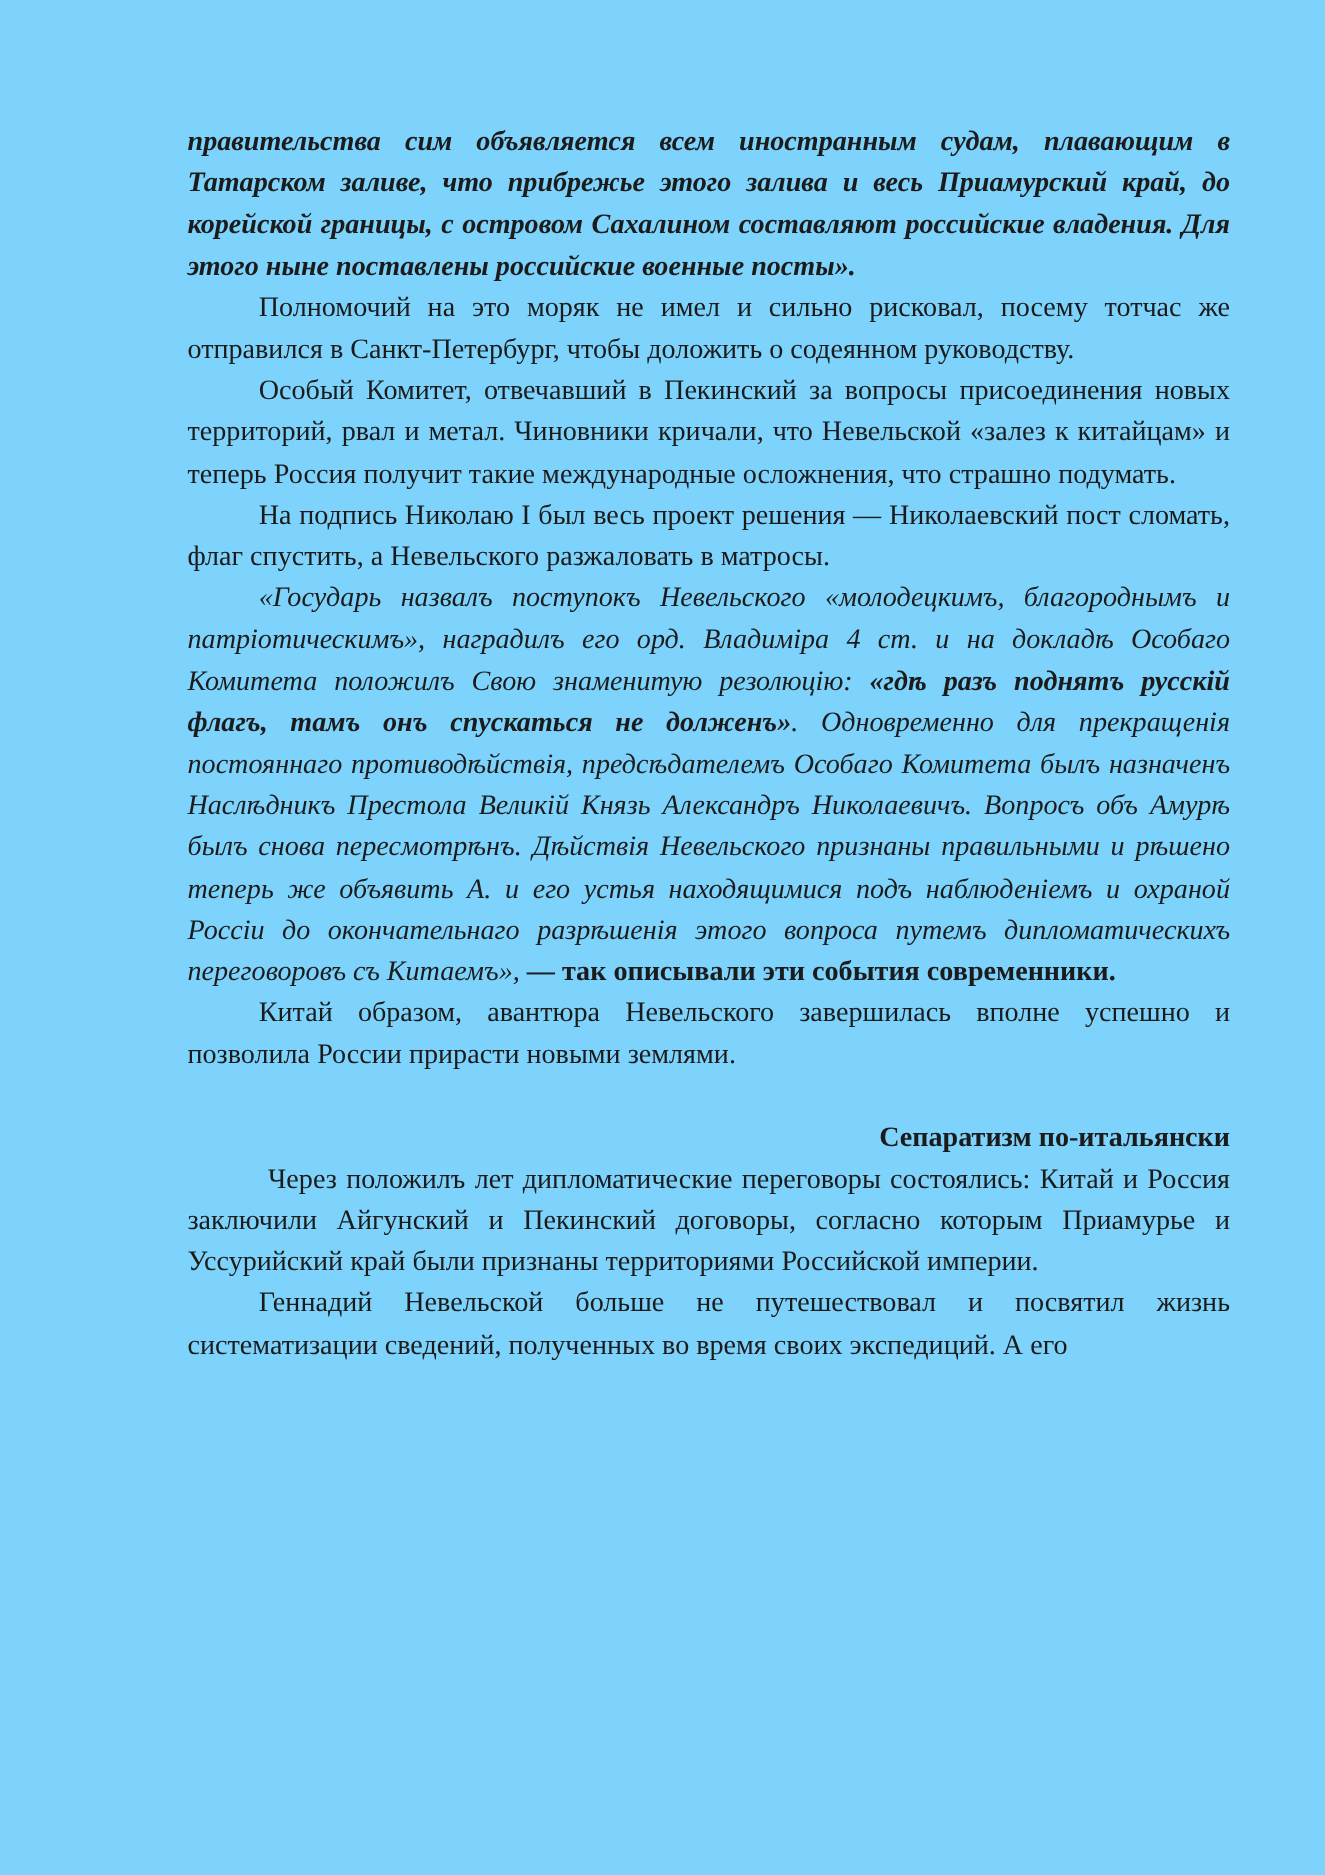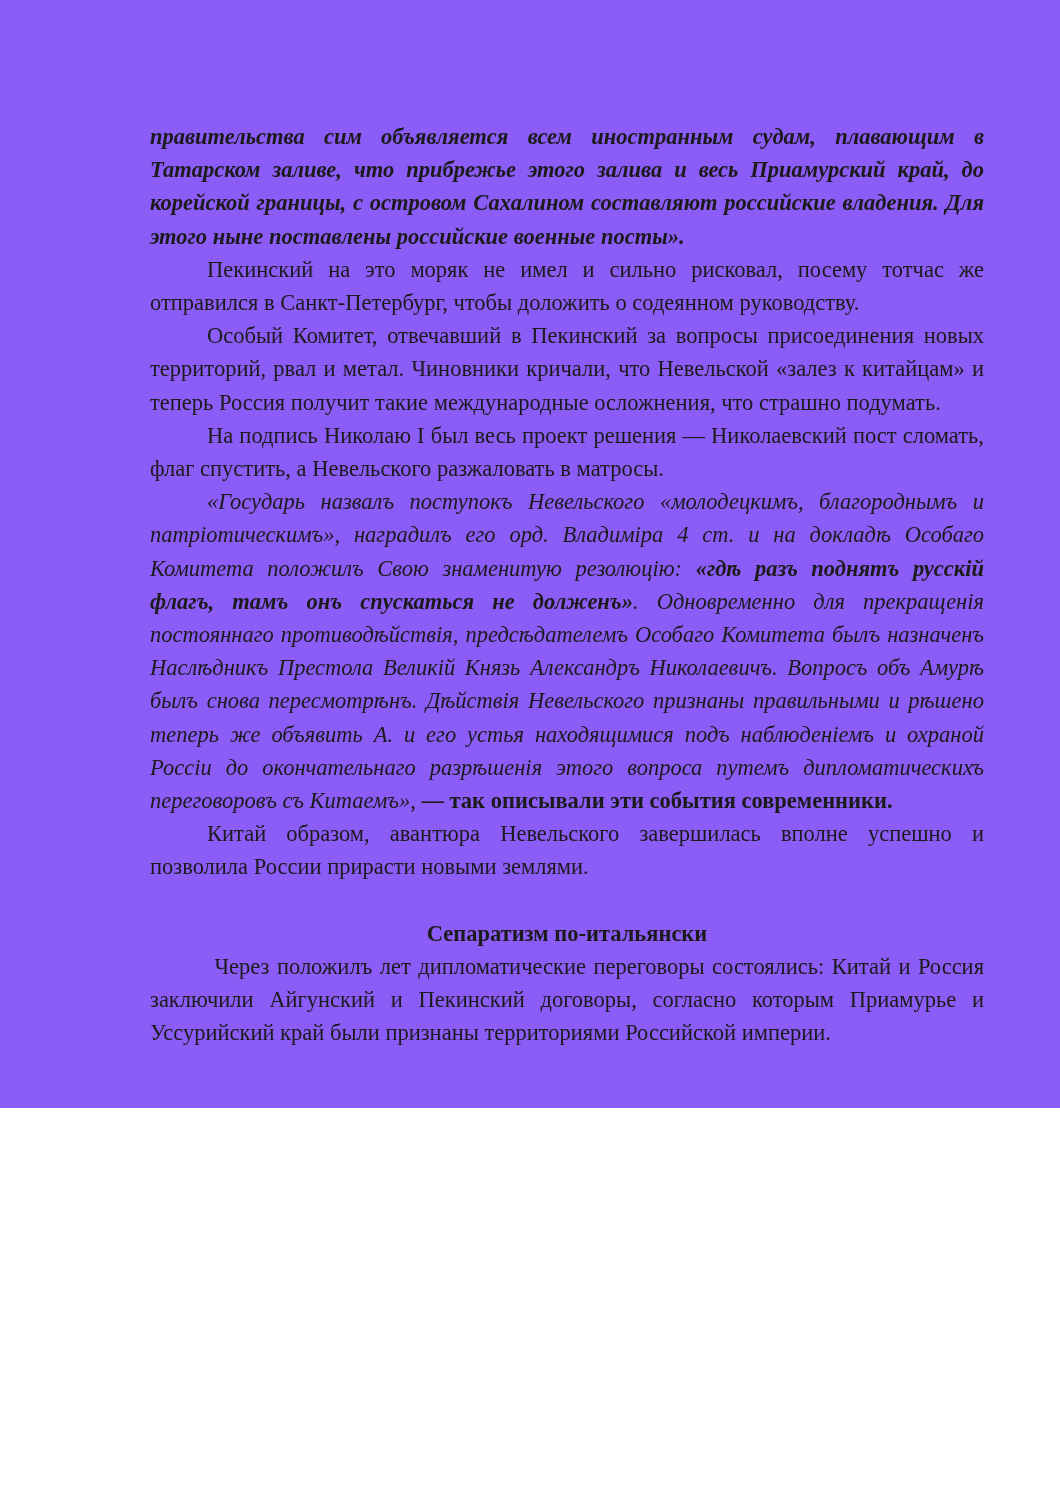--- a/index.html
+++ b/index.html
@@ -10,23 +10,23 @@
   body {
     width: 1060px;
     height: 1500px;
     font-family: "Liberation Serif", "DejaVu Serif", serif;
     color: #1b1b1b;
     overflow: hidden;
   }
   .page {
     box-sizing: border-box;
     width: 1060px;
-    height: 1108px;
-    padding: 120px 76px 40px 150px;
-    background: #8b5cf6;
+    height: 1500px;
+    padding: 96px 76px 40px 150px;
+    background: #7dd3fc;
     overflow: hidden;
   }
   .para {
     margin: 0;
     font-size: 22.5px;
     line-height: 33.2px;
     text-align: justify;
     text-indent: 57px;
     white-space: pre-wrap;
   }
@@ -34,39 +34,40 @@
   .bold-italic { font-weight: 700; font-style: italic; }
   .italic { font-style: italic; }
   .upright { font-style: normal; font-weight: 700; }
   .heading {
     margin: 33px 0 0 0;
     font-size: 22.5px;
     line-height: 33.2px;
     font-weight: 700;
     font-style: normal;
     text-indent: 0;
-    text-align: center;
+    text-align: right;
   }
 </style>
 </head>
 <body>
 
 <div class="page">
 
   <p class="para bold-italic no-indent">правительства сим объявляется всем иностранным судам, плавающим в Татарском заливе, что прибрежье этого залива и весь Приамурский край, до корейской границы, с островом Сахалином составляют российские владения. Для этого ныне поставлены российские военные посты».</p>
 
-  <p class="para">Пекинский на это моряк не имел и сильно рисковал, посему тотчас же отправился в Санкт-Петербург, чтобы доложить о содеянном руководству.</p>
+  <p class="para">Полномочий на это моряк не имел и сильно рисковал, посему тотчас же отправился в Санкт-Петербург, чтобы доложить о содеянном руководству.</p>
 
   <p class="para">Особый Комитет, отвечавший в Пекинский за вопросы присоединения новых территорий, рвал и метал. Чиновники кричали, что Невельской «залез к китайцам» и теперь Россия получит такие международные осложнения, что страшно подумать.</p>
 
   <p class="para">На подпись Николаю I был весь проект решения — Николаевский пост сломать, флаг спустить, а Невельского разжаловать в матросы.</p>
 
 
   <p class="para"><span class="italic">«Государь назвалъ поступокъ Невельского «молодецкимъ, благороднымъ и патріотическимъ», наградилъ его орд. Владиміра 4 ст. и на докладѣ Особаго Комитета положилъ Свою знаменитую резолюцію: </span><span class="bold-italic">«гдѣ разъ поднятъ русскій флагъ, тамъ онъ спускаться не долженъ»</span><span class="italic">. Одновременно для прекращенія постояннаго противодѣйствія, предсѣдателемъ Особаго Комитета былъ назначенъ Наслѣдникъ Престола Великій Князь Александръ Николаевичъ. Вопросъ объ Амурѣ былъ снова пересмотрѣнъ. Дѣйствія Невельского признаны правильными и рѣшено теперь же объявить А. и его устья находящимися подъ наблюденіемъ и охраной Россіи до окончательнаго разрѣшенія этого вопроса путемъ дипломатическихъ переговоровъ съ Китаемъ», </span><span class="upright">— так описывали эти события современники.</span></p>
 
   <p class="para">Китай образом, авантюра Невельского завершилась вполне успешно и позволила России прирасти новыми землями.</p>
 
   <h2 class="heading">Сепаратизм по-итальянски</h2>
 
   <p class="para"> Через положилъ лет дипломатические переговоры состоялись: Китай и Россия заключили Айгунский и Пекинский договоры, согласно которым Приамурье и Уссурийский край были признаны территориями Российской империи.</p>
 
+  <p class="para">Геннадий Невельской больше не путешествовал и посвятил жизнь систематизации сведений, полученных во время своих экспедиций. А его</p>
 
 </div>
 
 </body></html>

